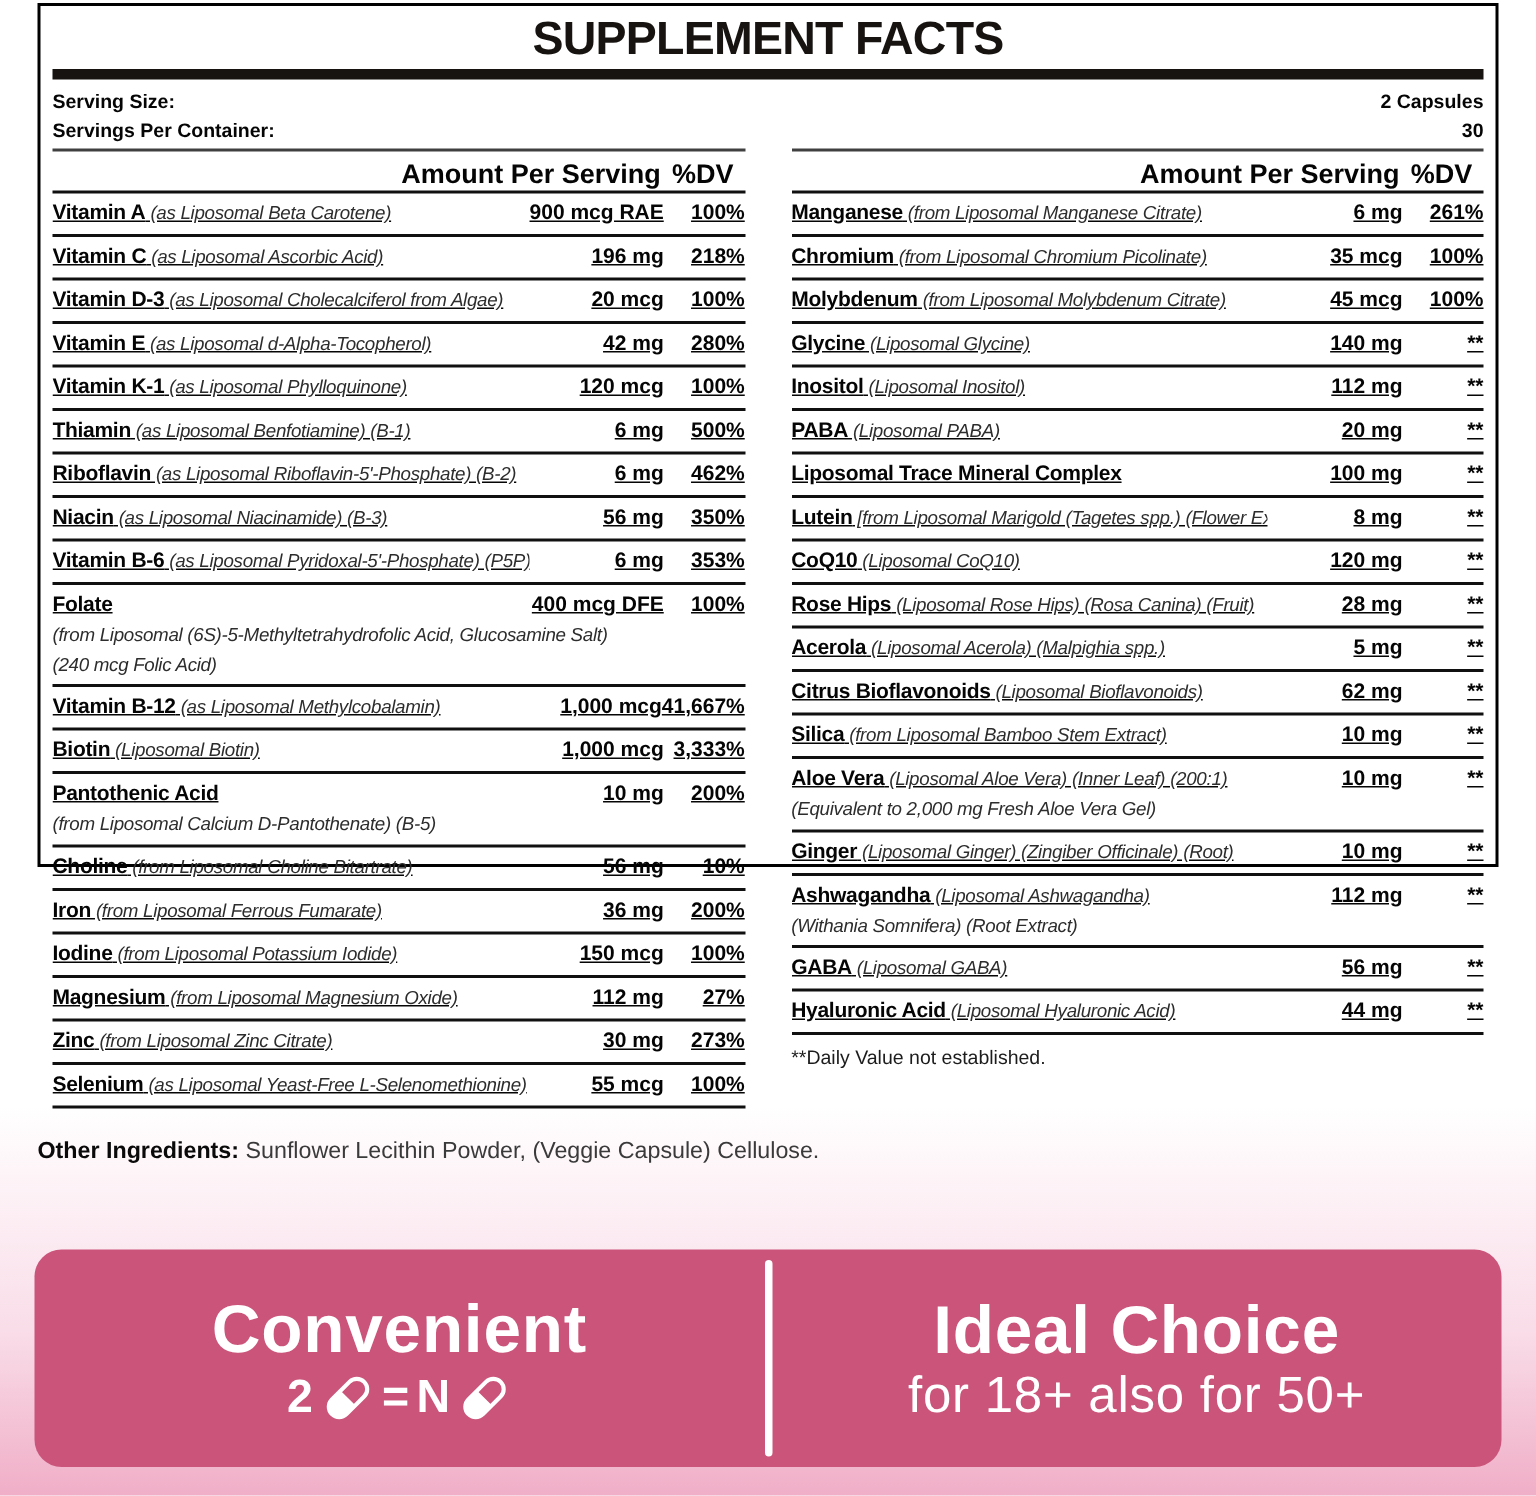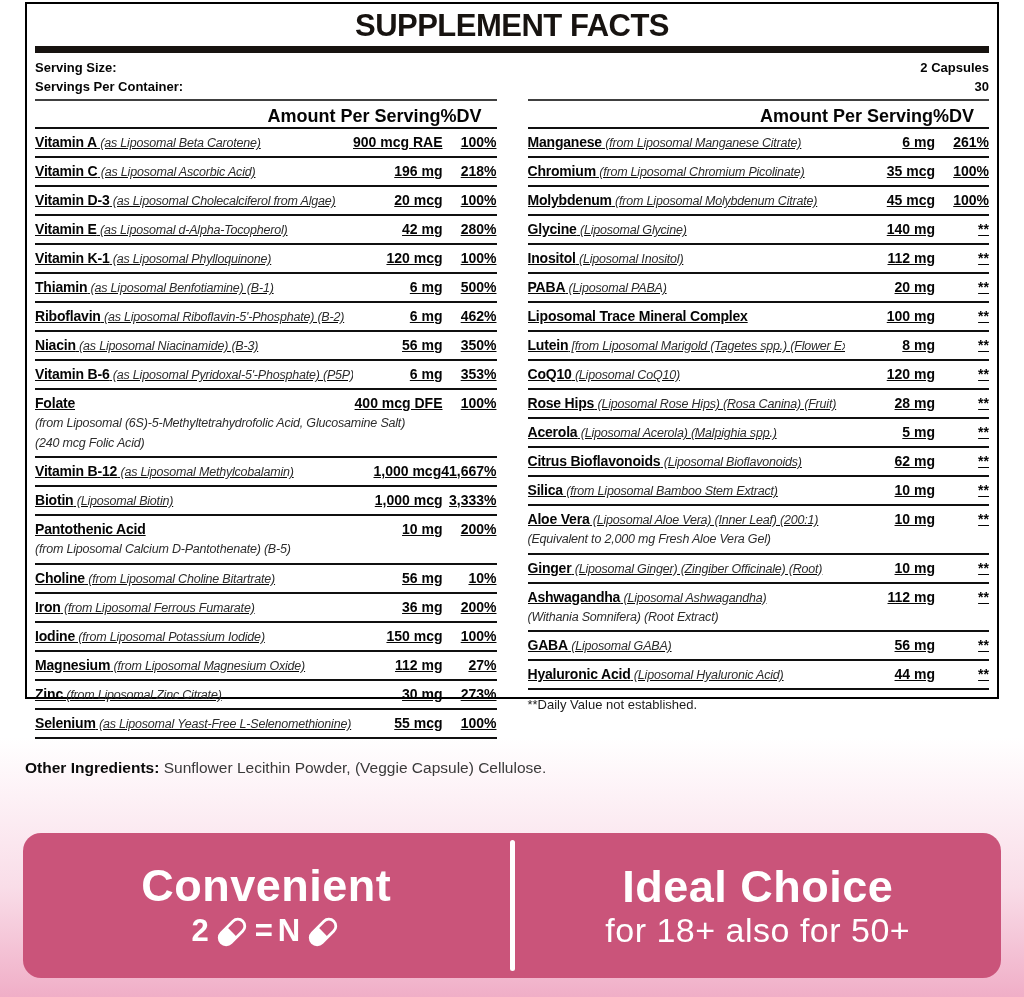--- a/index.html
+++ b/index.html
@@ -3,40 +3,40 @@
 <meta charset="utf-8">
 <style>
   html,body{margin:0;padding:0;}
   body{font-family:"Liberation Sans",sans-serif;}
   .page{
     position:relative;width:1024px;height:997px;overflow:hidden;
     background:linear-gradient(180deg,#ffffff 0%,#ffffff 74%,#fdf1f6 80%,#f9dde8 89%,var(--bg-bottom,#f0aec7) 100%);
   }
   
   .facts-box{
-    position:absolute;left:25px;top:2px;width:974px;height:697px;
+    position:absolute;left:25px;top:2px;width:974px;height:576px;
     border:2.5px solid #000;background:#fff;box-sizing:border-box;
     padding:0 8px;color:#050505;
   }
   .panel-title{
     margin:4px 0 2px 0;text-align:center;font-size:31px;font-weight:800;
     letter-spacing:-0.5px;color:#171310;
   }
   .thick-rule{height:7px;background:#171310;margin:2px 0 4px 0;}
   .serving-info{padding:1px 0 3px 0;}
   .serving-row{display:flex;justify-content:space-between;font-size:13px;font-weight:700;line-height:19px;}
   .columns{display:flex;gap:31px;}
   .col{flex:1 1 0;min-width:0;}
   .col-header{
     display:flex;align-items:baseline;border-top:2px solid #404040;border-bottom:2.5px solid #101010;
     padding:5px 0 0 0;font-size:18px;font-weight:700;
   }
   .h-spacer{flex:1 1 auto;}
   .h-amt{flex:0 0 auto;text-align:right;}
-  .h-dv{flex:0 0 56px;text-align:left;}
+  .h-dv{flex:0 0 56px;text-align:center;}
   .frow{border-bottom:2.3px solid #101010;padding:4px 0 3px 0;}
   .frow-main{display:flex;align-items:baseline;min-height:20px;text-decoration:underline;}
   .cell-name{flex:1 1 auto;white-space:nowrap;overflow:hidden;min-width:0;}
   .nm{font-size:14px;font-weight:700;color:#050505;letter-spacing:-0.2px;}
   .src{font-size:12.5px;font-style:italic;font-weight:400;color:#2d2d2d;letter-spacing:-0.2px;}
   .cell-amt{flex:0 0 auto;margin-left:4px;min-width:86px;text-align:right;font-size:14px;font-weight:700;white-space:nowrap;}
   .cell-dv{flex:0 0 54px;text-align:right;font-size:14px;font-weight:700;white-space:nowrap;}
   .sub{display:block;line-height:16.5px;padding:1px 0 2px 0;white-space:nowrap;overflow:hidden;}
   .footnote{font-size:13px;color:#1c1c1c;padding:7px 0 0 0;}
   

